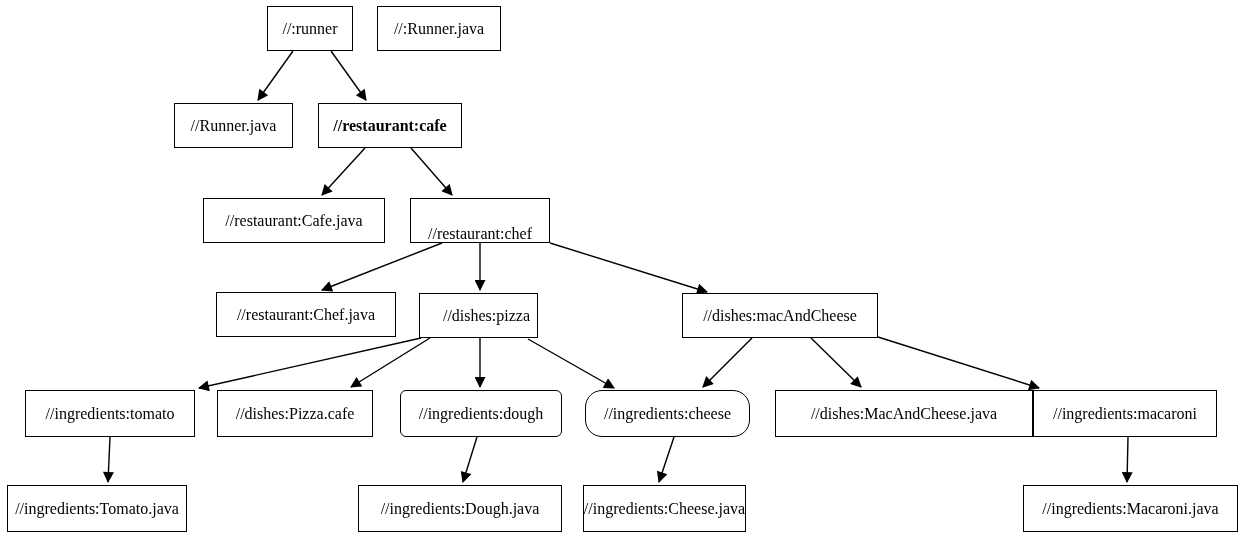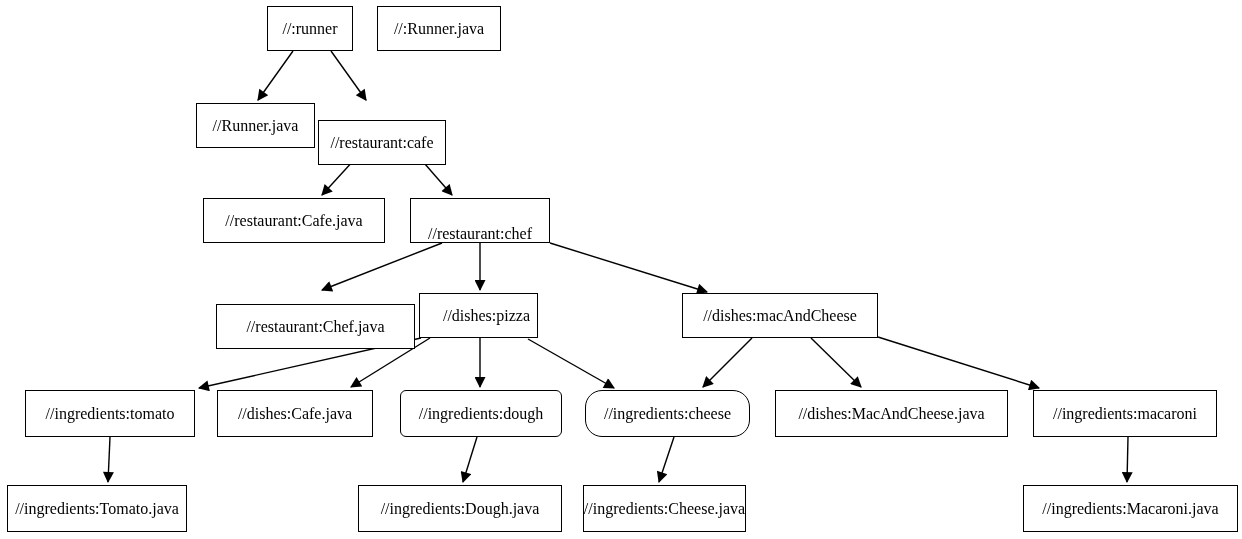--- a/index.html
+++ b/index.html
@@ -67,54 +67,54 @@
         <line x1="1128" y1="437" x2="1127" y2="482" stroke="#000000" stroke-width="1.4" marker-end="url(#arrowhead)"></line>
       </g>
   </svg>
   <div>
       <div class="node" style="left: 267px; top: 6px; width: 86px; height: 45px;">
         <span>//:runner</span>
       </div>
       <div class="node" style="left: 377px; top: 6px; width: 124px; height: 45px;">
         <span>//:Runner.java</span>
       </div>
-      <div class="node" style="left: 174px; top: 103px; width: 119px; height: 45px; margin-left: 22px;">
+      <div class="node" style="left: 174px; top: 103px; width: 119px; height: 45px;">
         <span>//Runner.java</span>
       </div>
-      <div class="node" style="left: 318px; top: 120px; width: 128px; height: 45px;">
+      <div class="node" style="left: 318px; top: 103px; width: 144px; height: 45px; font-weight: bold;">
         <span>//restaurant:cafe</span>
       </div>
       <div class="node" style="left: 203px; top: 198px; width: 182px; height: 45px;">
         <span>//restaurant:Cafe.java</span>
       </div>
       <div class="node" style="left: 410px; top: 198px; width: 140px; height: 45px; align-items: flex-end;">
         <span>//restaurant:chef</span>
       </div>
-      <div class="node" style="left: 216px; top: 304px; width: 199px; height: 45px;">
+      <div class="node" style="left: 216px; top: 292px; width: 180px; height: 45px;">
         <span>//restaurant:Chef.java</span>
       </div>
       <div class="node" style="left: 419px; top: 293px; width: 119px; height: 45px; padding-left: 16px;">
         <span>//dishes:pizza</span>
       </div>
       <div class="node" style="left: 682px; top: 293px; width: 196px; height: 45px;">
         <span>//dishes:macAndCheese</span>
       </div>
       <div class="node" style="left: 25px; top: 390px; width: 170px; height: 47px;">
         <span>//ingredients:tomato</span>
       </div>
       <div class="node" style="left: 217px; top: 390px; width: 156px; height: 47px;">
-        <span>//dishes:Cafe.java</span>
+        <span>//dishes:Pizza.cafe</span>
       </div>
       <div class="node" style="left: 400px; top: 390px; width: 162px; height: 47px; border-radius: 6px;">
         <span>//ingredients:dough</span>
       </div>
       <div class="node" style="left: 585px; top: 390px; width: 165px; height: 47px; border-radius: 17px;">
         <span>//ingredients:cheese</span>
       </div>
-      <div class="node" style="left: 775px; top: 390px; width: 233px; height: 47px;">
+      <div class="node" style="left: 775px; top: 390px; width: 258px; height: 47px;">
         <span>//dishes:MacAndCheese.java</span>
       </div>
       <div class="node" style="left: 1033px; top: 390px; width: 184px; height: 47px;">
         <span>//ingredients:macaroni</span>
       </div>
       <div class="node" style="left: 7px; top: 485px; width: 180px; height: 47px;">
         <span>//ingredients:Tomato.java</span>
       </div>
       <div class="node" style="left: 358px; top: 485px; width: 204px; height: 47px;">
         <span>//ingredients:Dough.java</span>

